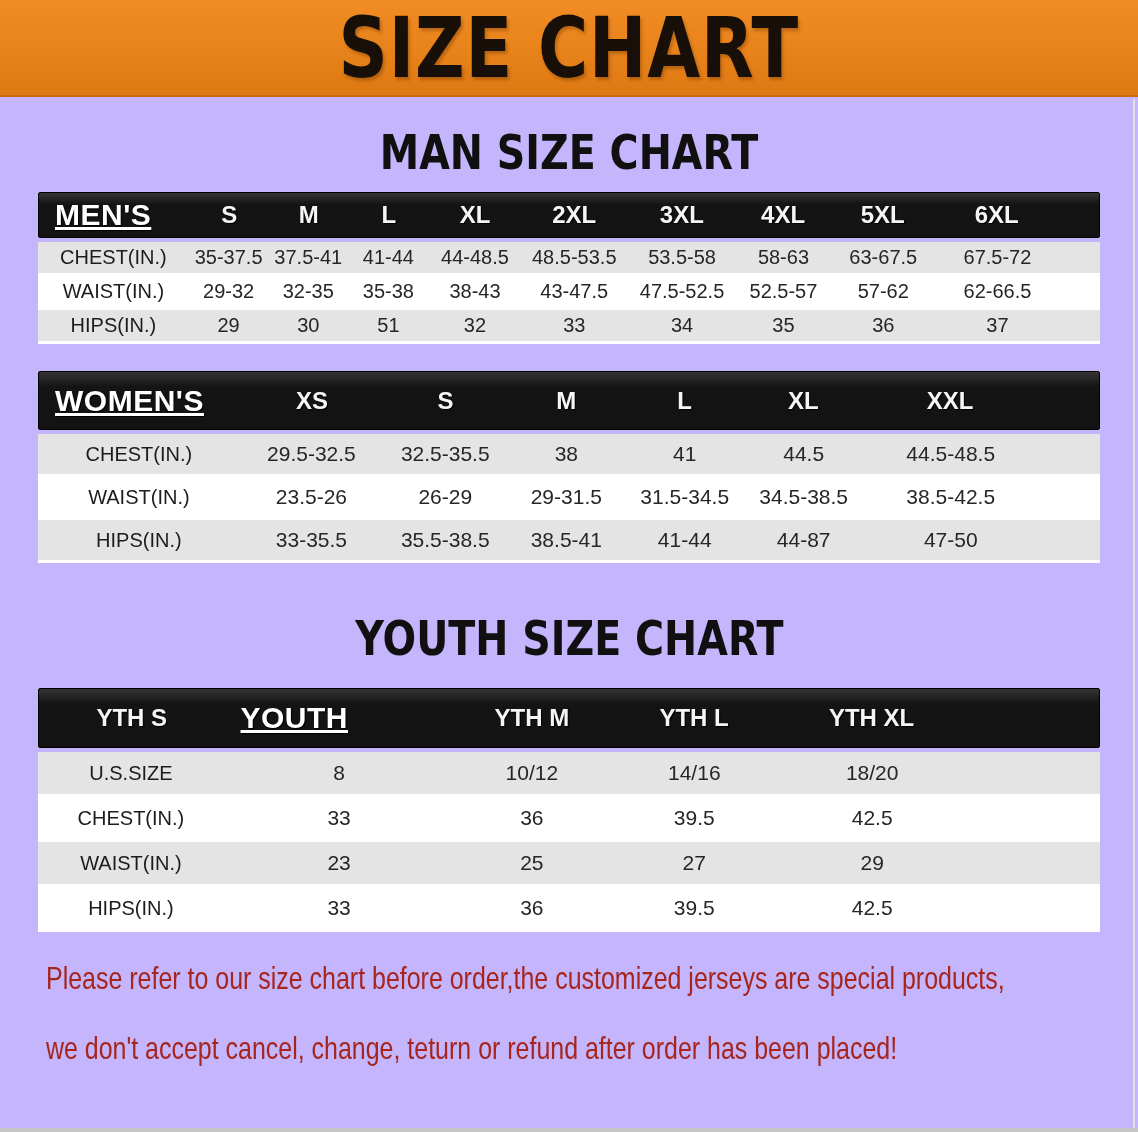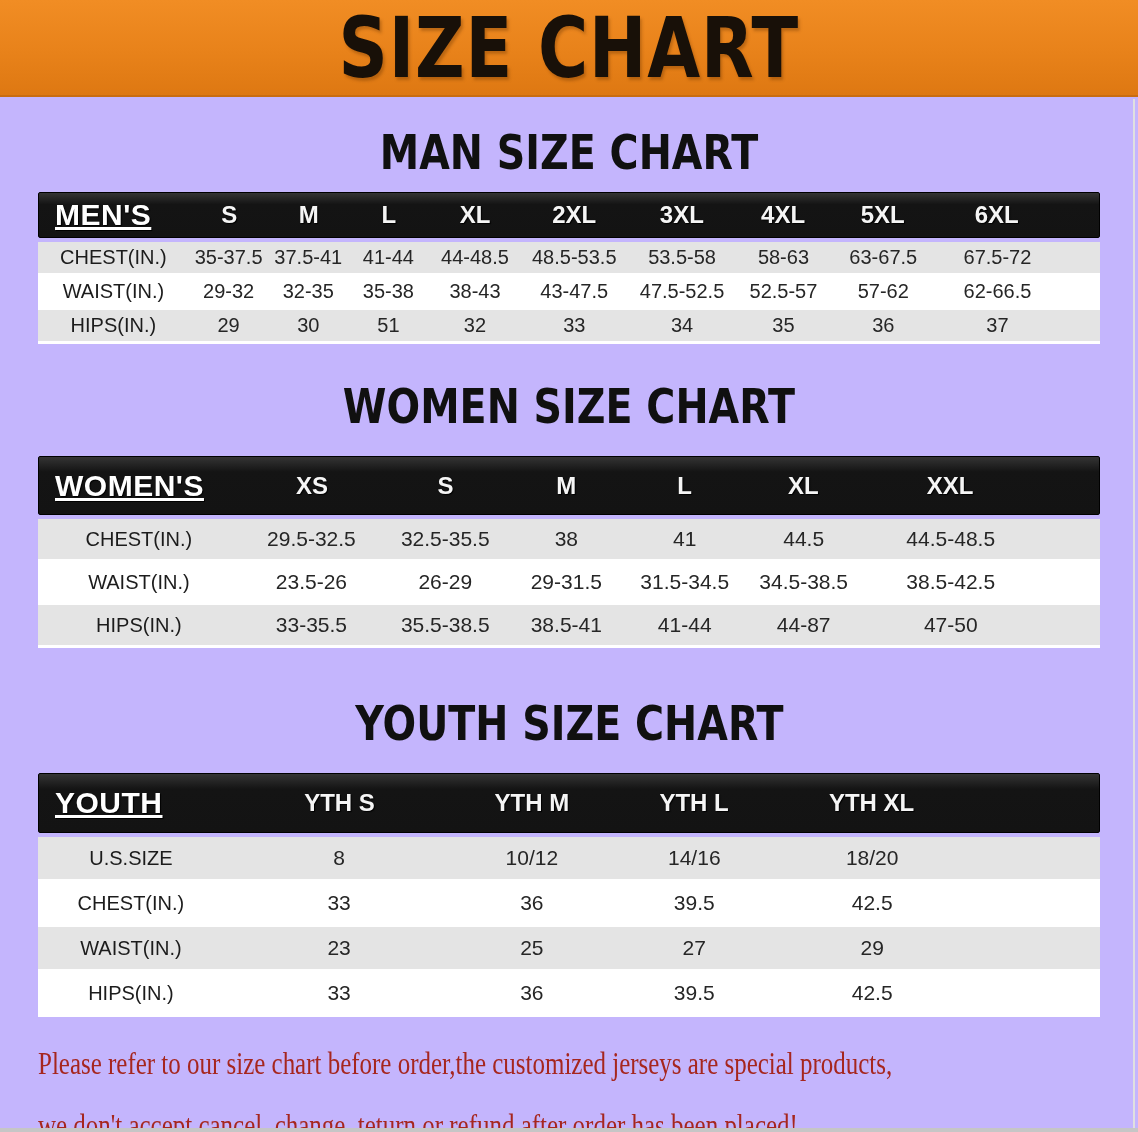--- a/index.html
+++ b/index.html
@@ -98,21 +98,21 @@
   .men   .tbody-row { height: 34px; }
   .women .tbody-row { height: 43px; }
   .youth .tbody-row { height: 45px; }
 
   .tcell { text-align: center; font-size: 21px; color: #262626; white-space: nowrap; }
   .men .tcell { font-size: 20px; }
   .tcell.label-cell { font-size: 20px; color: #1c1c1c; }
 
   
   .disclaimer { margin: 22px 0 0 30px; }
-  .disclaimer p { margin: 8px; line-height: 48px; font-family: Liberation Serif, serif; }
+  .disclaimer p { margin: 16px; line-height: 48px; }
   .disclaimer .dline {
     display: inline-block;
     font-size: 32px;
     color: #a6261e;
     transform: scaleX(0.78);
     transform-origin: 0 50%;
     white-space: nowrap;
     letter-spacing: 0px;
   }
 
@@ -185,23 +185,20 @@
           <div class="tcell">33</div>
           <div class="tcell">34</div>
           <div class="tcell">35</div>
           <div class="tcell">36</div>
           <div class="tcell">37</div>
         </div>
       </div>
   </section>
 
   <section class="section-women">
-    <h2 class="section-heading">
-      <span class="condensed">WOMEN SIZE CHART</span>
-    </h2>
     <div class="size-table women">
         <div class="trow thead">
           <div class="hcell label-cell">WOMEN'S</div>
           <div class="hcell">XS</div>
           <div class="hcell">S</div>
           <div class="hcell">M</div>
           <div class="hcell">L</div>
           <div class="hcell">XL</div>
           <div class="hcell">XXL</div>
         </div>
@@ -234,22 +231,22 @@
         </div>
       </div>
   </section>
 
   <section class="section-youth">
     <h2 class="section-heading">
       <span class="condensed">YOUTH SIZE CHART</span>
     </h2>
     <div class="size-table youth">
         <div class="trow thead">
+          <div class="hcell">YTH S</div>
           <div class="hcell label-cell">YOUTH</div>
-          <div class="hcell">YTH S</div>
           <div class="hcell">YTH M</div>
           <div class="hcell">YTH L</div>
           <div class="hcell">YTH XL</div>
         </div>
         <div class="trow tbody-row">
           <div class="tcell label-cell">U.S.SIZE</div>
           <div class="tcell">8</div>
           <div class="tcell">10/12</div>
           <div class="tcell">14/16</div>
           <div class="tcell">18/20</div>

